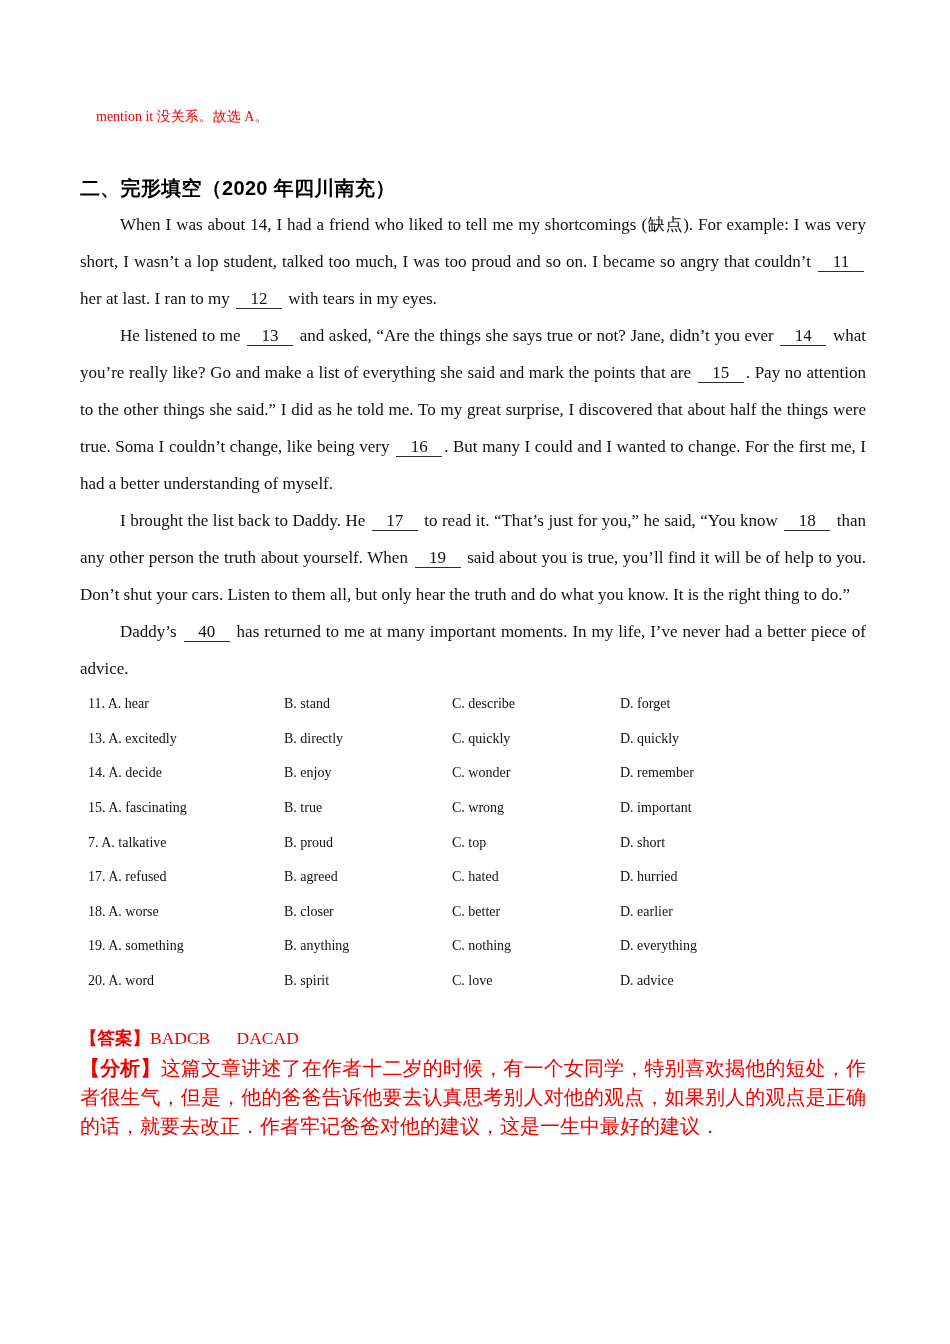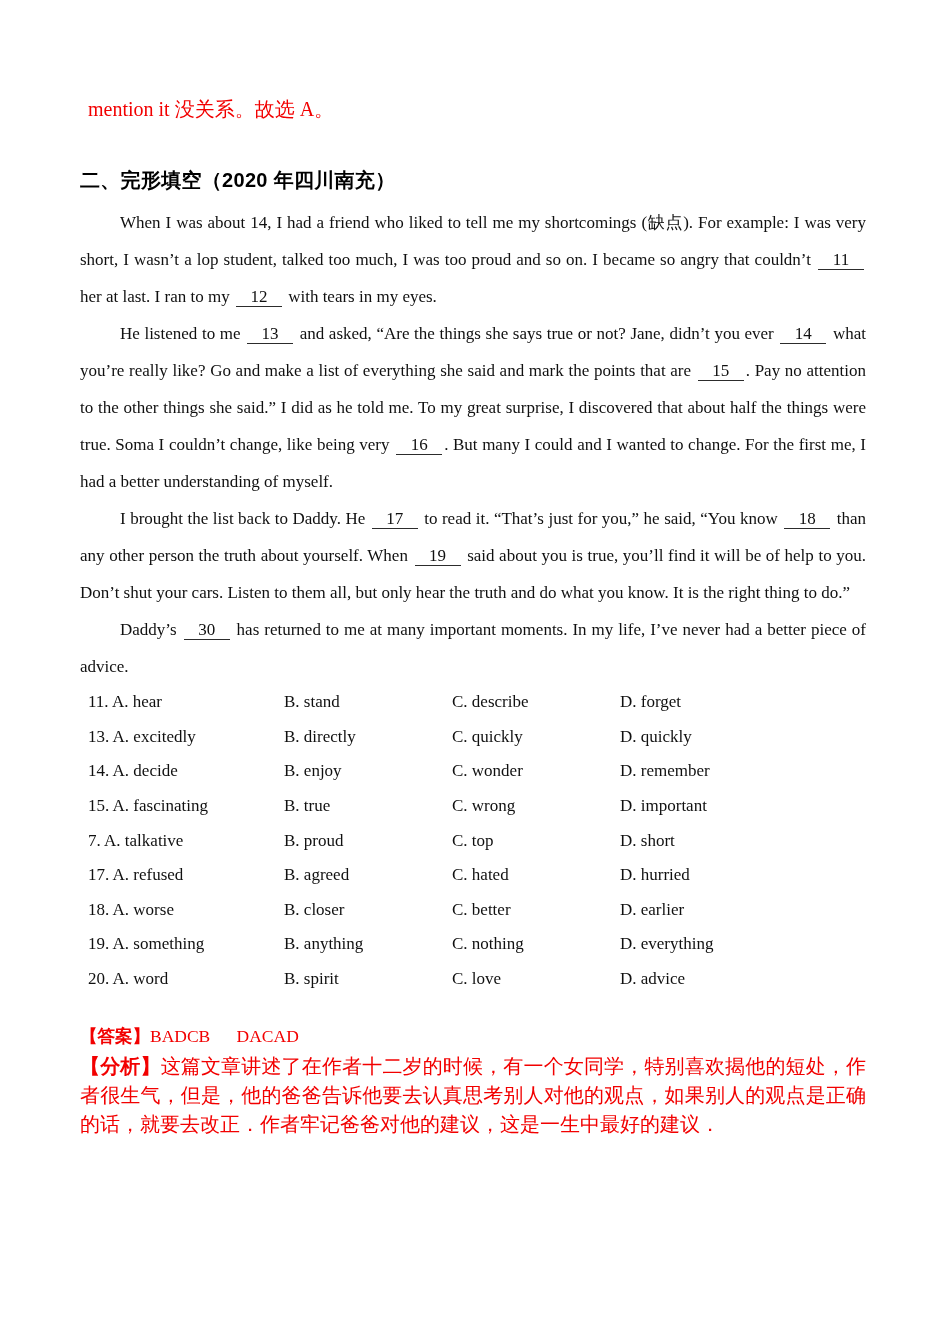--- a/index.html
+++ b/index.html
@@ -17,27 +17,27 @@
   .page {
     box-sizing: border-box;
     width: 950px;
     height: 1344px;
     padding: 90px 84px 0 80px;
     background: #ffffff;
   }
   .red { color: var(--red, #f20000); }
 
   .top-note {
-    margin: 8px;
-    font-size: 20px;
+    margin: 16px;
+    font-size: 14px;
     line-height: 22px;
     white-space: pre-wrap;
   }
   .heading {
-    margin: 48px 0 12px 0;
+    margin: 48px 0 6px 0;
     font-family: "Liberation Sans", "DejaVu Sans", sans-serif;
     font-weight: bold;
     font-size: 20px;
     line-height: 24px;
     color: #000000;
     letter-spacing: 0.3px;
   }
   .passage { margin-top: 2px; }
   .para {
     margin: 0;
@@ -57,21 +57,21 @@
     margin: 0 2px;
     vertical-align: baseline;
   }
   .options { margin-top: 0; }
   .opt-row {
     display: grid;
     grid-template-columns: 196px 168px 168px 1fr;
     height: 34.6px;
     align-items: center;
     padding-left: 8px;
-    font-size: 17px;
+    font-size: 14px;
   }
   .opt-cell { white-space: nowrap; }
 
   .answer-line {
     margin: 28px 0 0 0;
     font-size: 17.5px;
     line-height: 24px;
     white-space: pre-wrap;
   }
   .answer-line .lbl { font-weight: bold; }
@@ -90,21 +90,21 @@
 <div class="page">
 
   <p class="top-note red">mention it 没关系。故选 A。</p>
 
   <h2 class="heading">二、完形填空（2020 年四川南充）</h2>
 
   <div class="passage">
       <p class="para">When I was about 14, I had a friend who liked to tell me my shortcomings (缺点). For example: I was very short, I wasn’t a lop student, talked too much, I was too proud and so on. I became so angry that couldn’t <span class="blank">11</span> her at last. I ran to my <span class="blank">12</span> with tears in my eyes.</p>
       <p class="para">He listened to me <span class="blank">13</span> and asked, “Are the things she says true or not? Jane, didn’t you ever <span class="blank">14</span> what you’re really like? Go and make a list of everything she said and mark the points that are <span class="blank">15</span>. Pay no attention to the other things she said.” I did as he told me. To my great surprise, I discovered that about half the things were true. Soma I couldn’t change, like being very <span class="blank">16</span>. But many I could and I wanted to change. For the first me, I had a better understanding of myself.</p>
       <p class="para">I brought the list back to Daddy. He <span class="blank">17</span> to read it. “That’s just for you,” he said, “You know <span class="blank">18</span> than any other person the truth about yourself. When <span class="blank">19</span> said about you is true, you’ll find it will be of help to you. Don’t shut your cars. Listen to them all, but only hear the truth and do what you know. It is the right thing to do.”</p>
-      <p class="para">Daddy’s <span class="blank">30</span> has returned to me at many important moments. In my life, I’ve never had a better piece of advice.</p>
+      <p class="para">Daddy’s <span class="blank">40</span> has returned to me at many important moments. In my life, I’ve never had a better piece of advice.</p>
     </div>
 
   <div class="options">
       <div class="opt-row">
         <div class="opt-cell">11. A. hear</div>
         <div class="opt-cell">B. stand</div>
         <div class="opt-cell">C. describe</div>
         <div class="opt-cell">D. forget</div>
       </div>
       <div class="opt-row">

